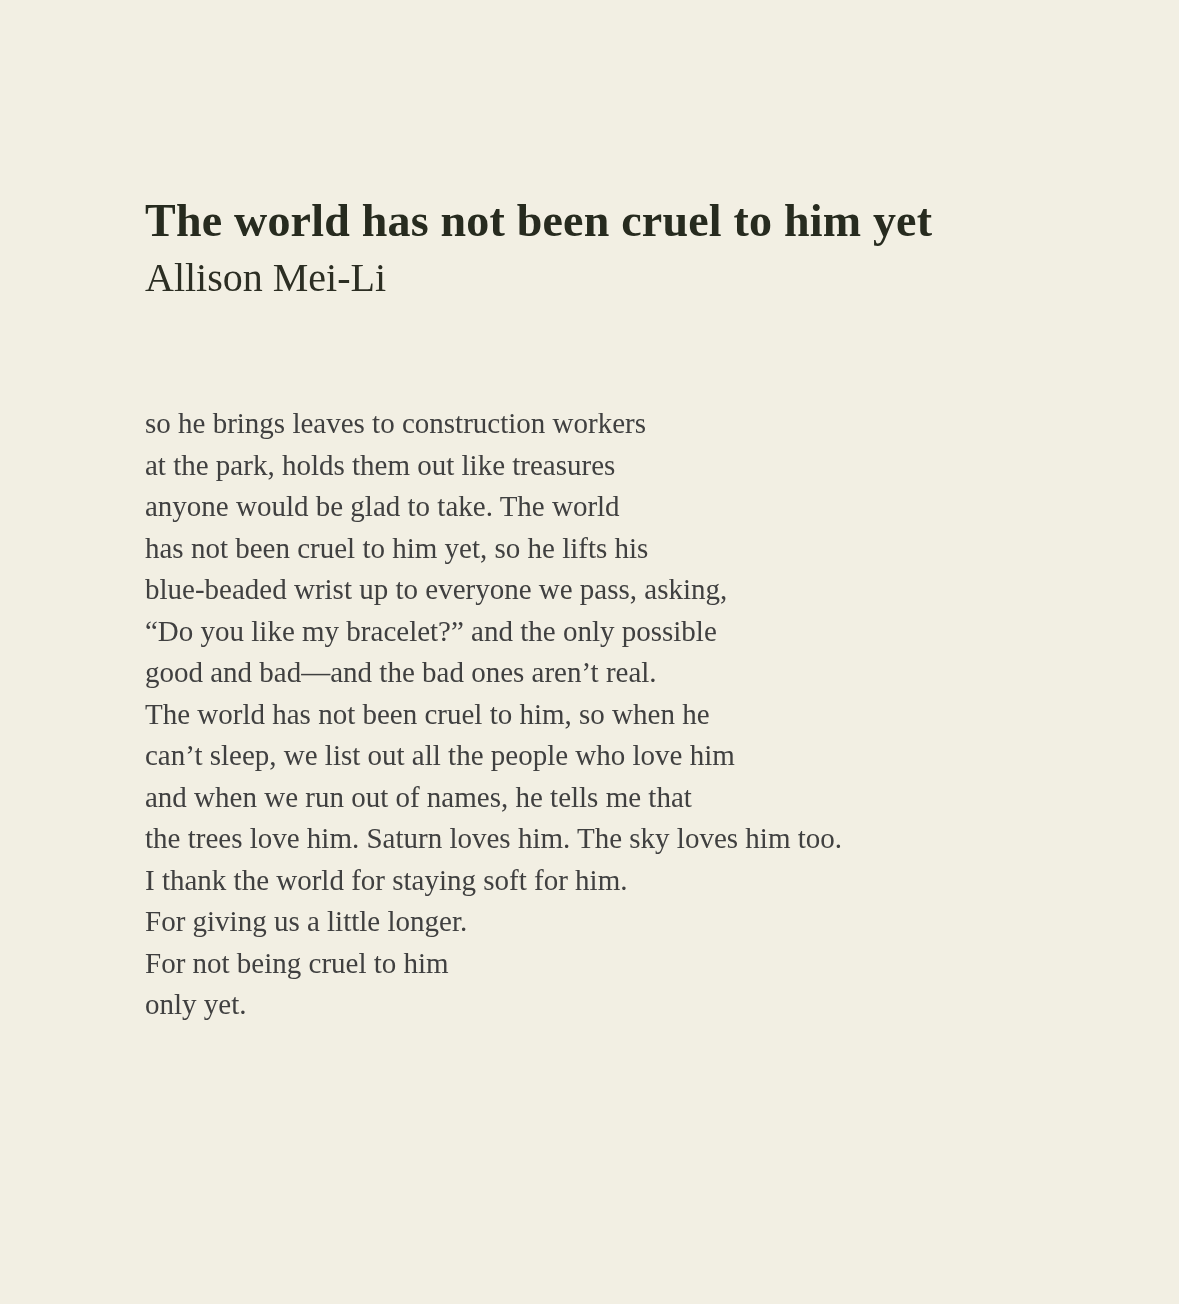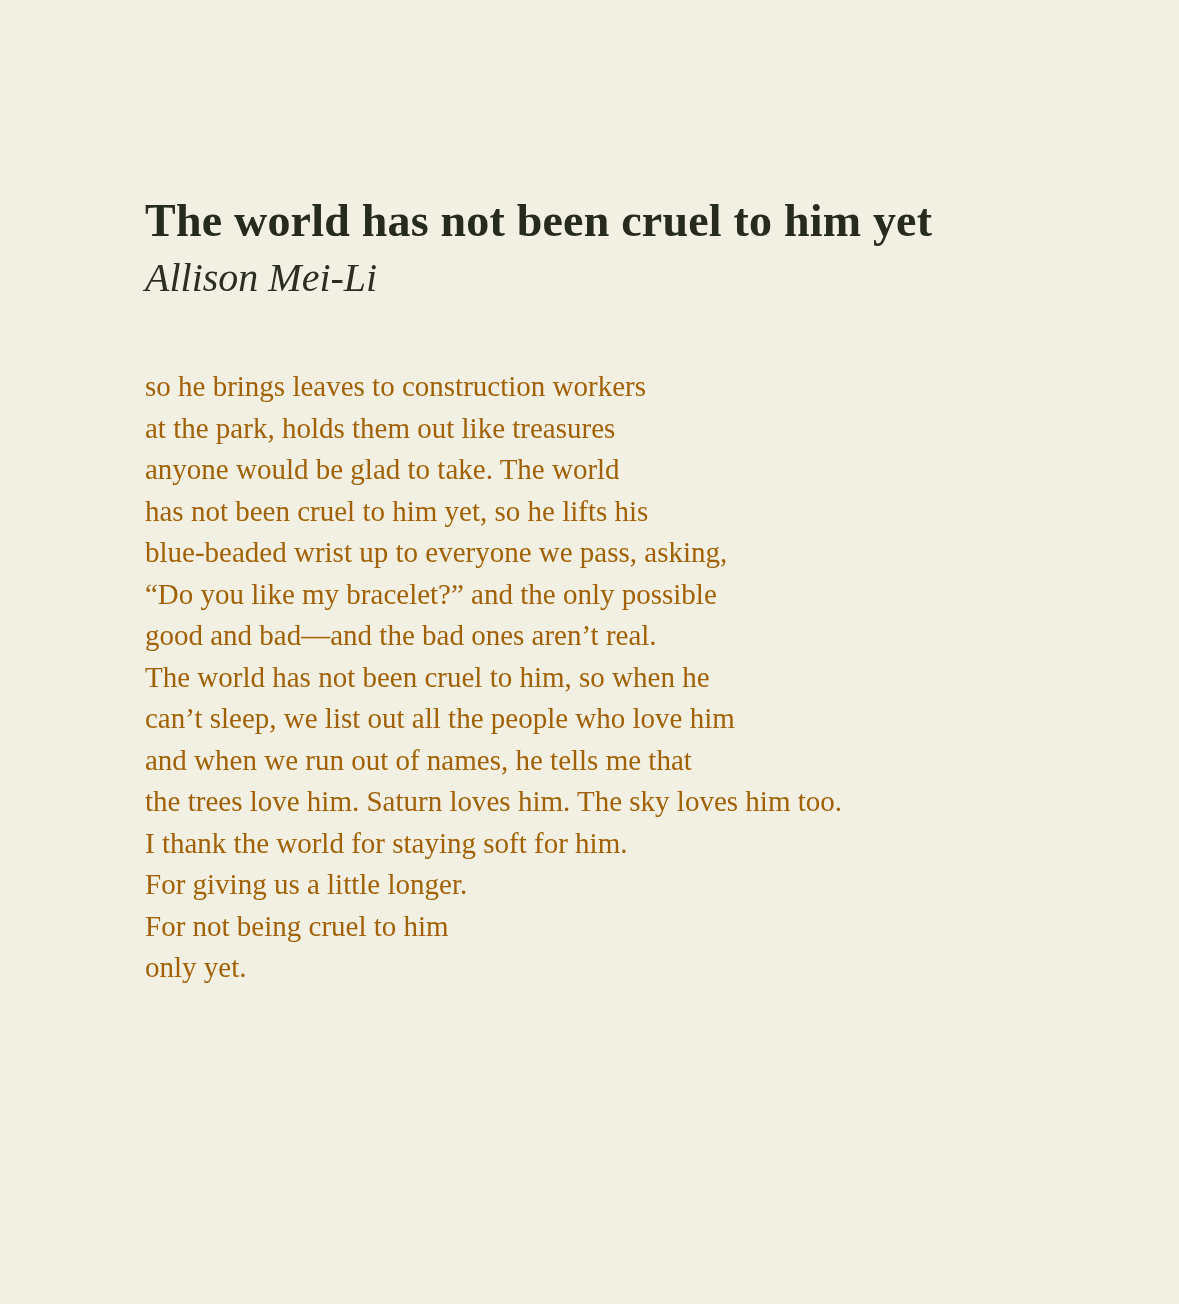--- a/index.html
+++ b/index.html
@@ -23,31 +23,30 @@
   .poem-title {
     font-size: 46px;
     font-weight: 700;
     line-height: 1.2;
     letter-spacing: 0.2px;
     color: #272b1f;
     margin: 0;
   }
   .poem-author {
     font-size: 40px;
-    font-style: italic;
     font-weight: 400;
     line-height: 1.2;
     color: #2c2e23;
     margin: 6px 0 0 0;
   }
   .poem-body {
-    margin-top: 64px;
+    margin-top: 101px;
     font-size: 29px;
     line-height: 41.5px;
-    color: #a16207;
+    color: #404040;
   }
   .poem-line {
     white-space: nowrap;
   }
   .poem-line .italic {
   }
 </style>
 </head>
 <body>
 

